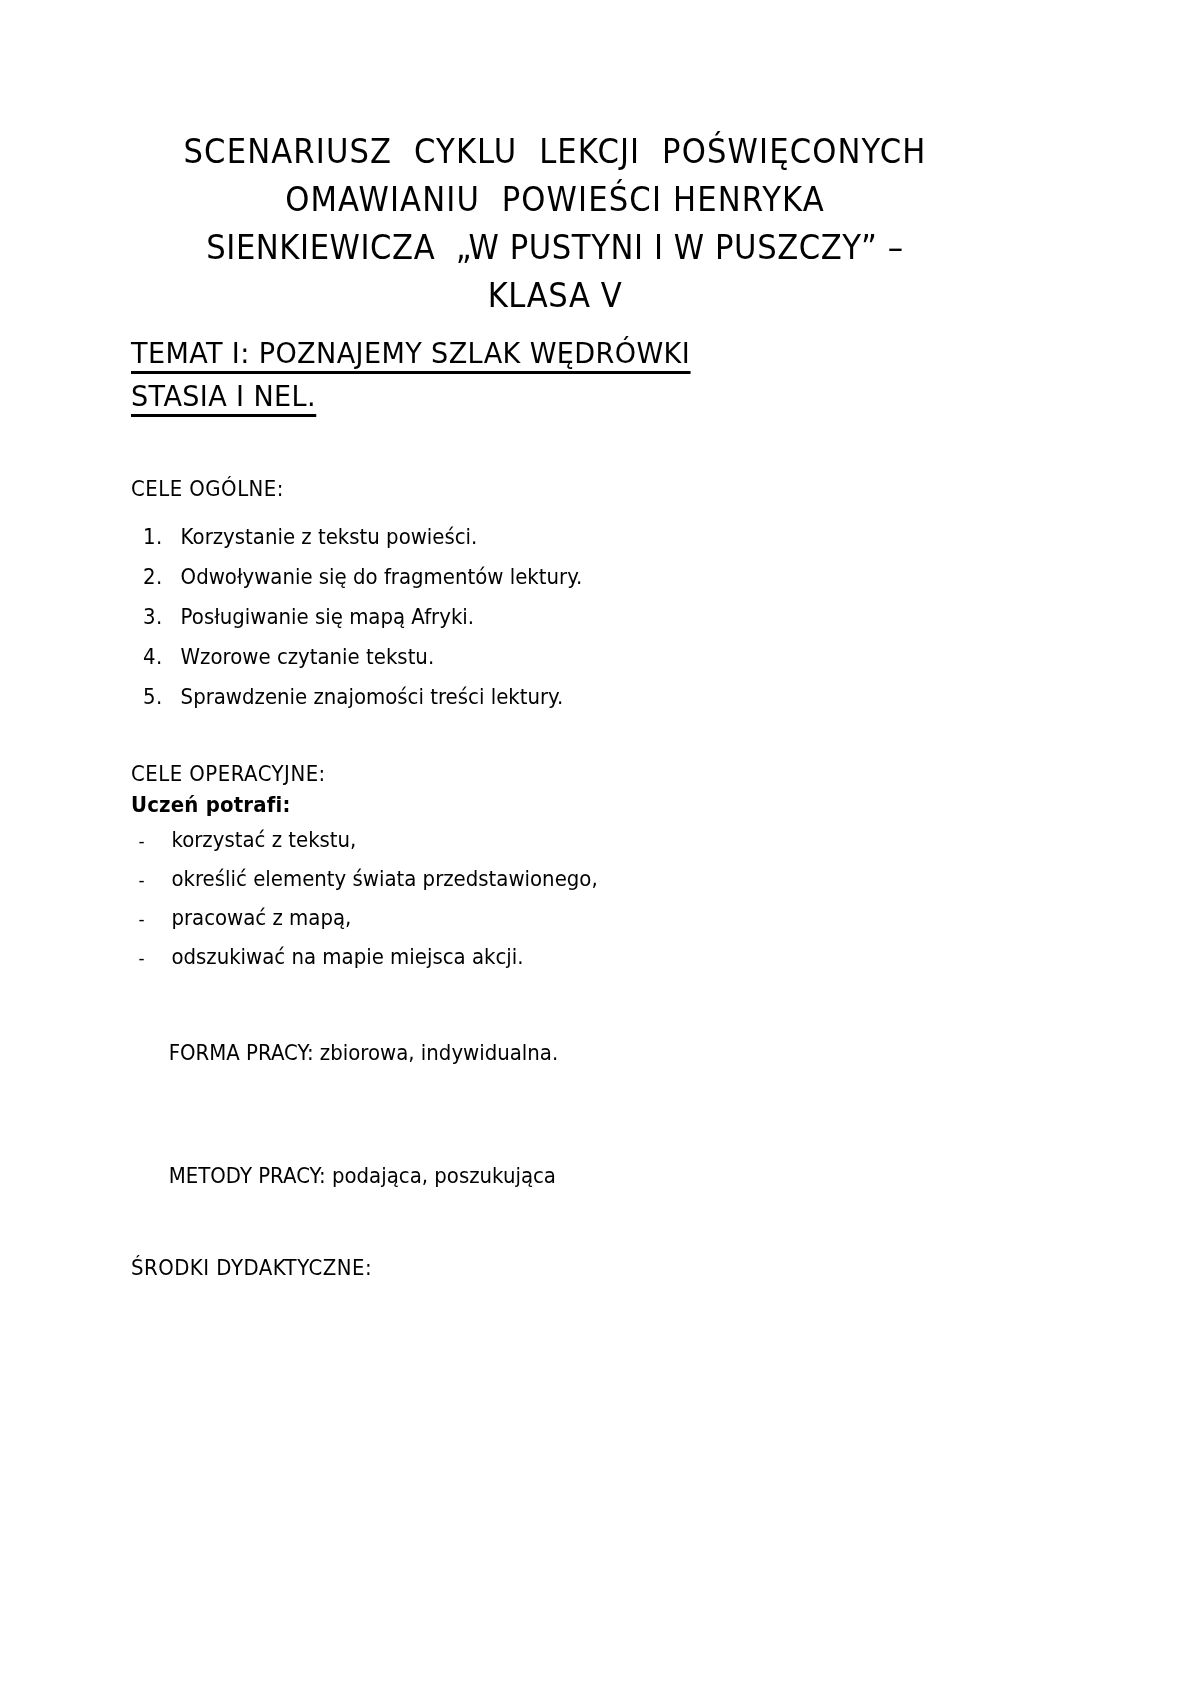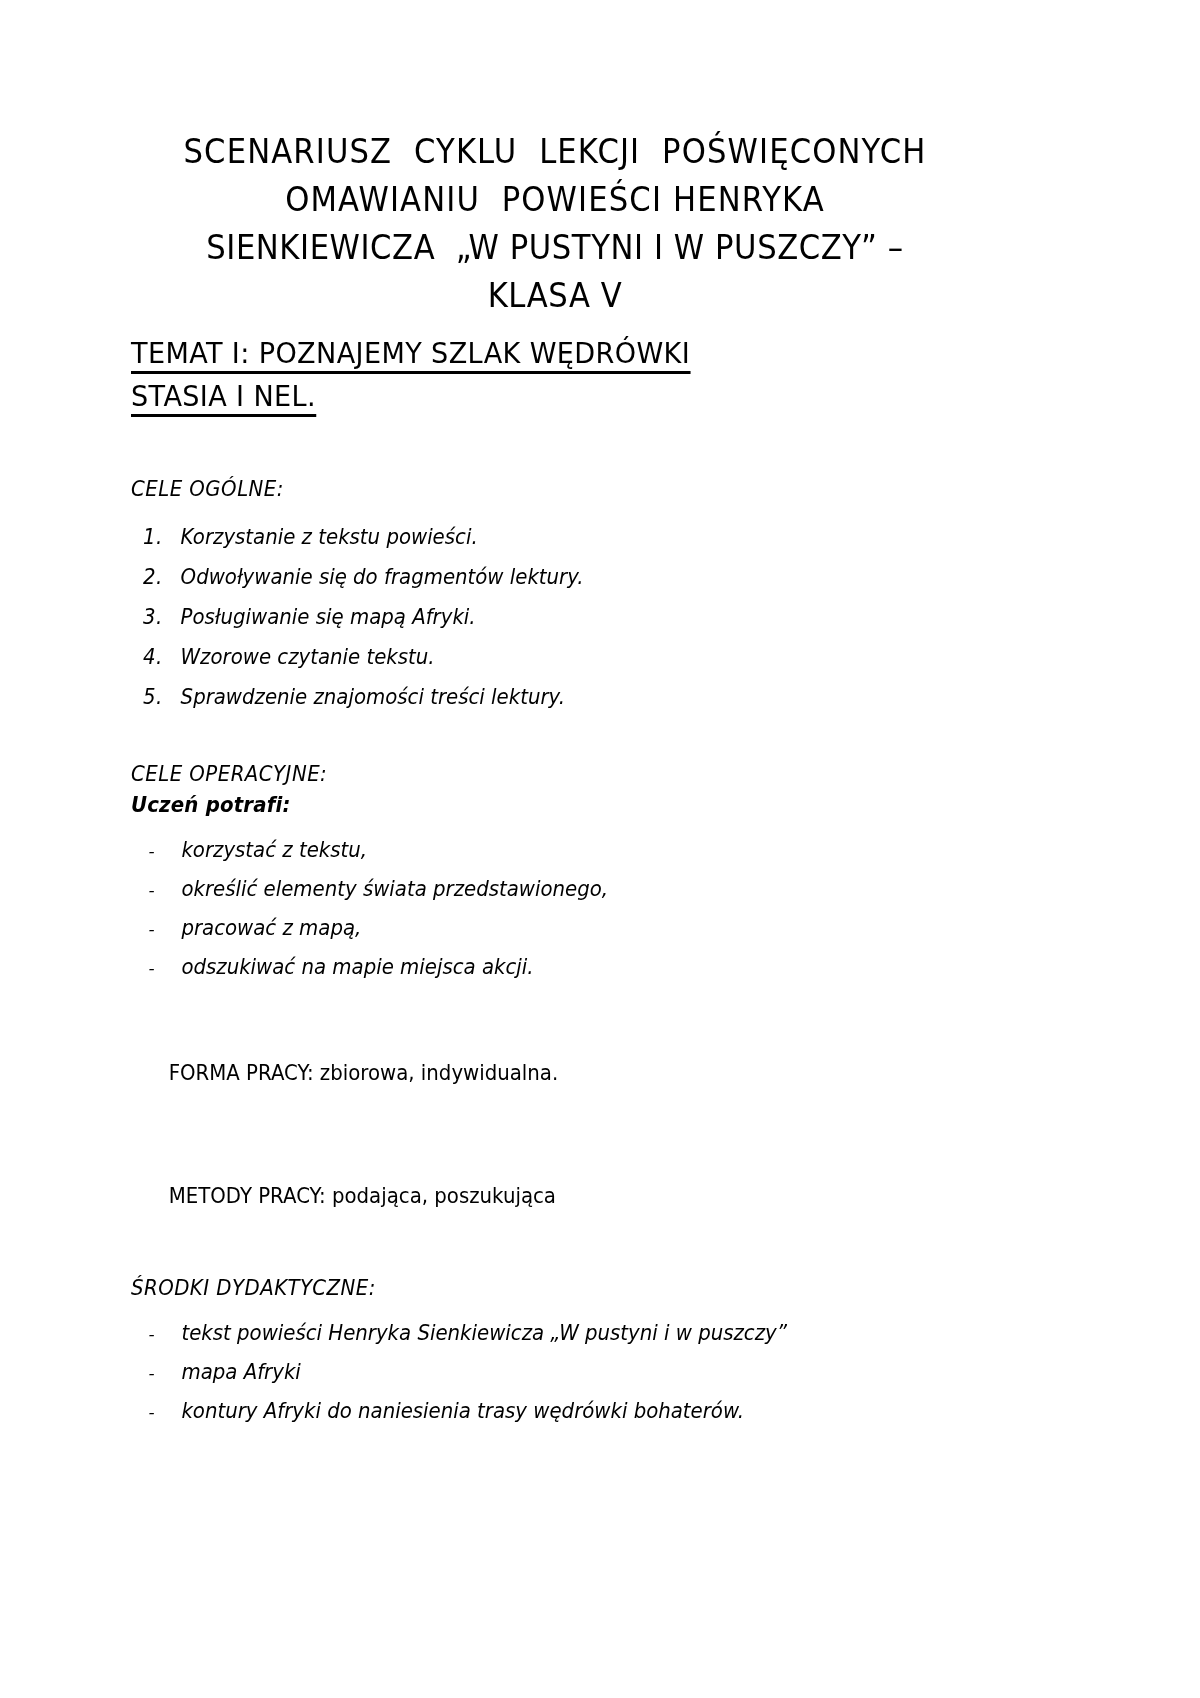--- a/index.html
+++ b/index.html
@@ -88,21 +88,21 @@
     transform-origin: left top;
   }
   .topic-heading .uline {
     display: inline;
     border-bottom: 3px solid #000;
     padding-bottom: 1px;
   }
   .topic-heading .hl { display: block; }
 
   
-  .section { margin-top: 0; font-style: italic; }
+  .section { margin-top: 0; }
   .sec-gap-lg { height: 56px; }
   .sec-gap-md { height: 30px; }
 
   .sec-title {
     font-size: 21px;
     line-height: 31px;
     letter-spacing: 0.5px;
     white-space: pre;
     transform: scaleX(0.94);
     transform-origin: left top;
@@ -124,21 +124,21 @@
   }
   ol.num-list li .marker {
     display: inline-block;
     width: 40px;
     letter-spacing: 0.5px;
   }
 
   
   ul.dash-list {
     list-style: none;
-    margin: 10px;
+    margin: 0;
     padding: 0;
   }
   ul.dash-list li {
     font-size: 21px;
     line-height: 38px;
     white-space: pre;
     padding-left: 8px;
     transform: scaleX(0.94);
     transform-origin: left top;
   }
@@ -210,21 +210,16 @@
     <div class="sec-gap-md"></div>
 
     <div class="kv-line txt">
       <span>METODY PRACY:</span><span> podająca, poszukująca</span>
     </div>
 
     <div class="sec-gap-md"></div>
 
     <div class="section">
       <div class="sec-title txt">ŚRODKI DYDAKTYCZNE:</div>
-      <ul class="dash-list txt">
-        <li><span class="dash">-</span><span>tekst powieści Henryka Sienkiewicza „W pustyni i w puszczy”</span></li>
-        <li><span class="dash">-</span><span>mapa Afryki</span></li>
-        <li><span class="dash">-</span><span>kontury Afryki do naniesienia trasy wędrówki bohaterów.</span></li>
-      </ul>
     </div>
 
   </div>
 </div>
 
 </body></html>

